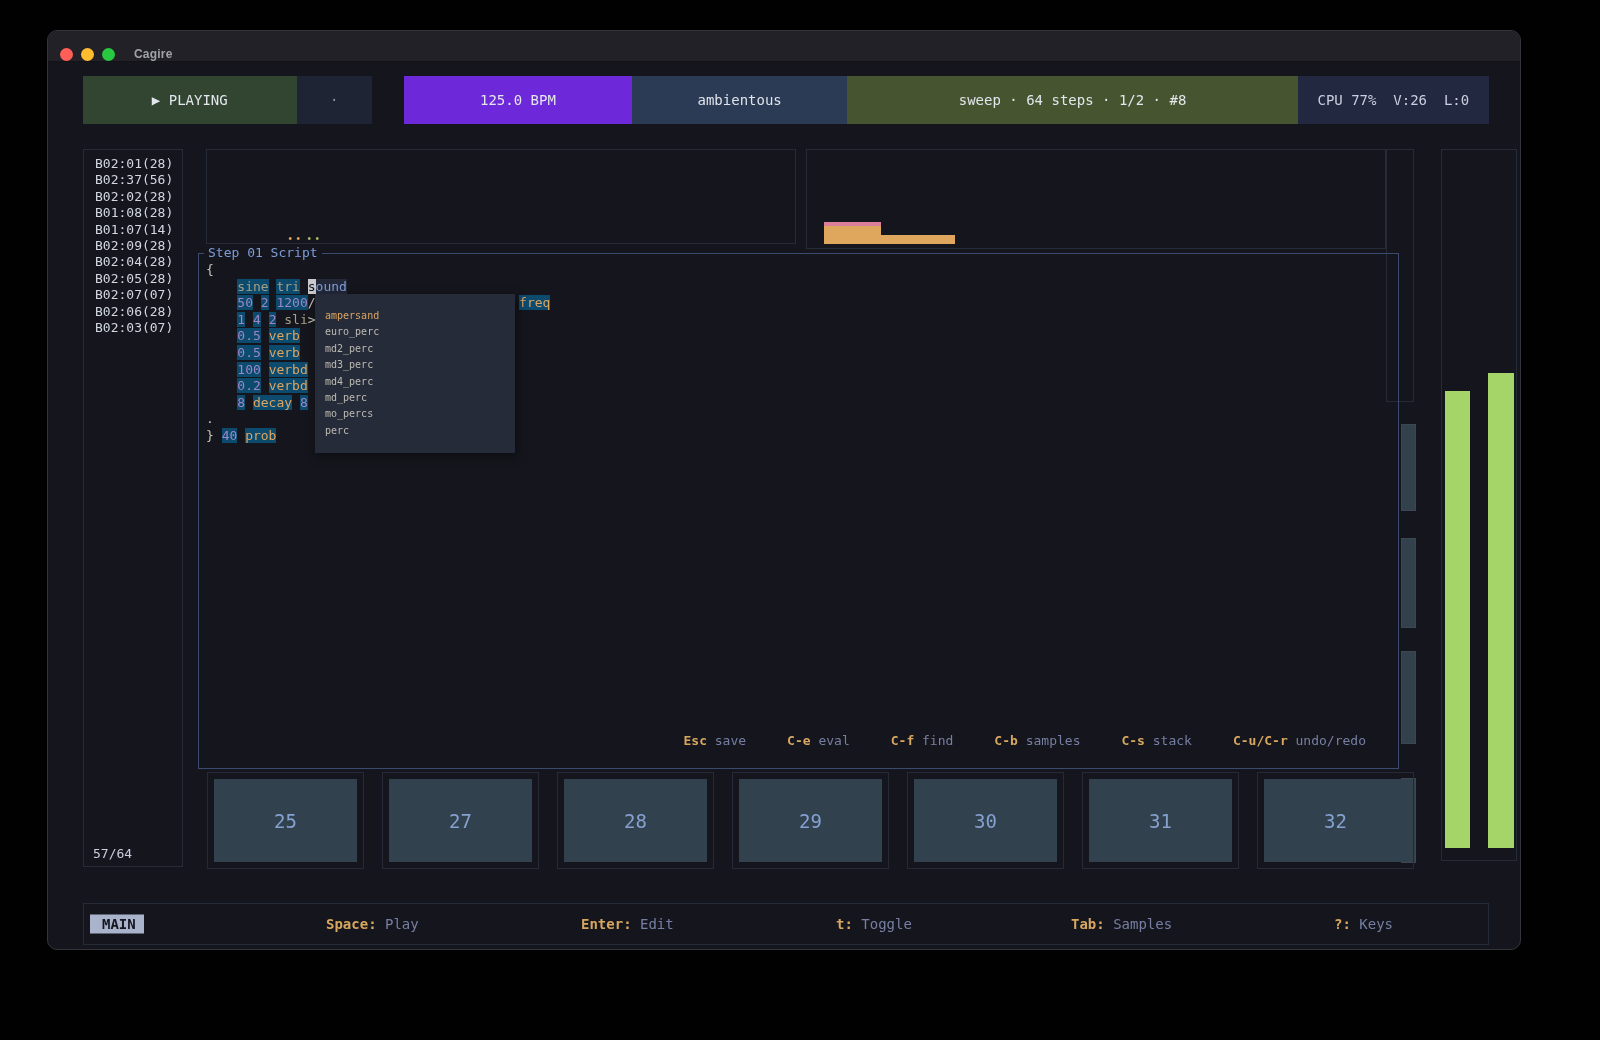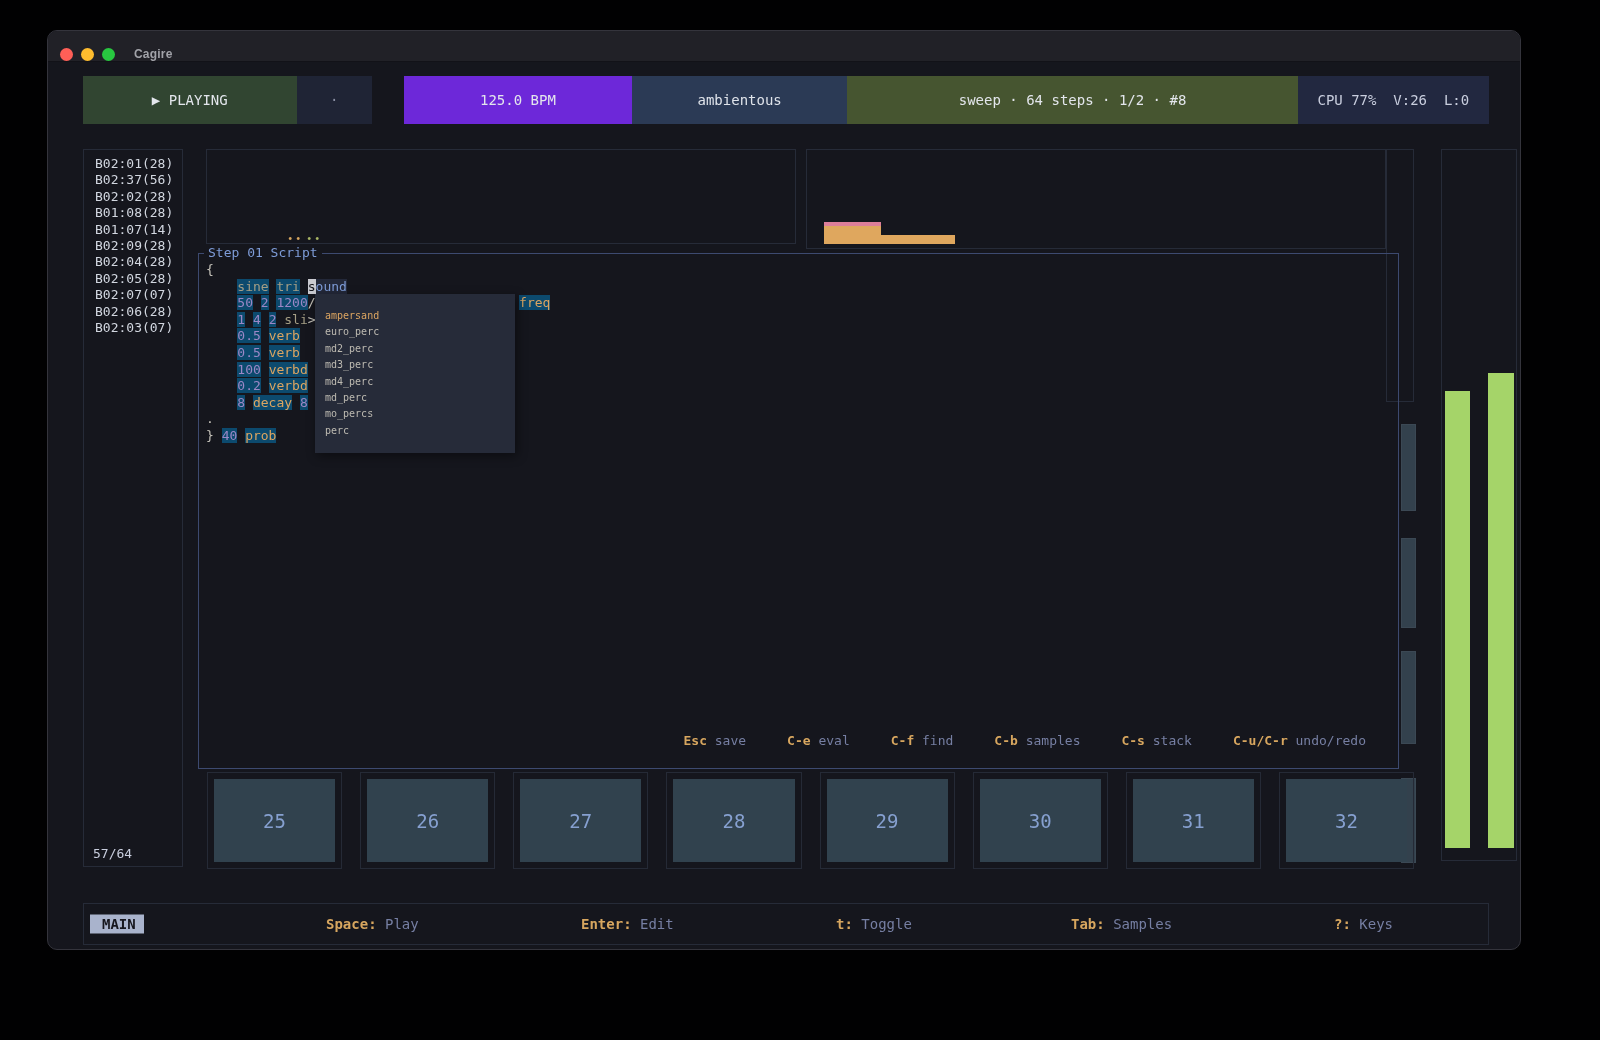--- a/index.html
+++ b/index.html
@@ -139,23 +139,20 @@
         </div>
     </div>
     <div id="ed-help" class="ed-help"><span><span class="hk">Esc</span> <span class="hl">save</span></span><span class="hg"><span class="hk">C-e</span> <span class="hl">eval</span></span><span class="hg"><span class="hk">C-f</span> <span class="hl">find</span></span><span class="hg"><span class="hk">C-b</span> <span class="hl">samples</span></span><span class="hg"><span class="hk">C-s</span> <span class="hl">stack</span></span><span class="hg"><span class="hk">C-u/C-r</span> <span class="hl">undo/redo</span></span></div>
   </div>
 
   <div id="steps" class="steps">
       <div class="step-cell">
         <div class="step-box">25</div>
       </div>
       <div class="step-cell">
-        <div class="step-box">26</div>
-      </div>
-      <div class="step-cell">
         <div class="step-box">27</div>
       </div>
       <div class="step-cell">
         <div class="step-box">28</div>
       </div>
       <div class="step-cell">
         <div class="step-box">29</div>
       </div>
       <div class="step-cell">
         <div class="step-box">30</div>

